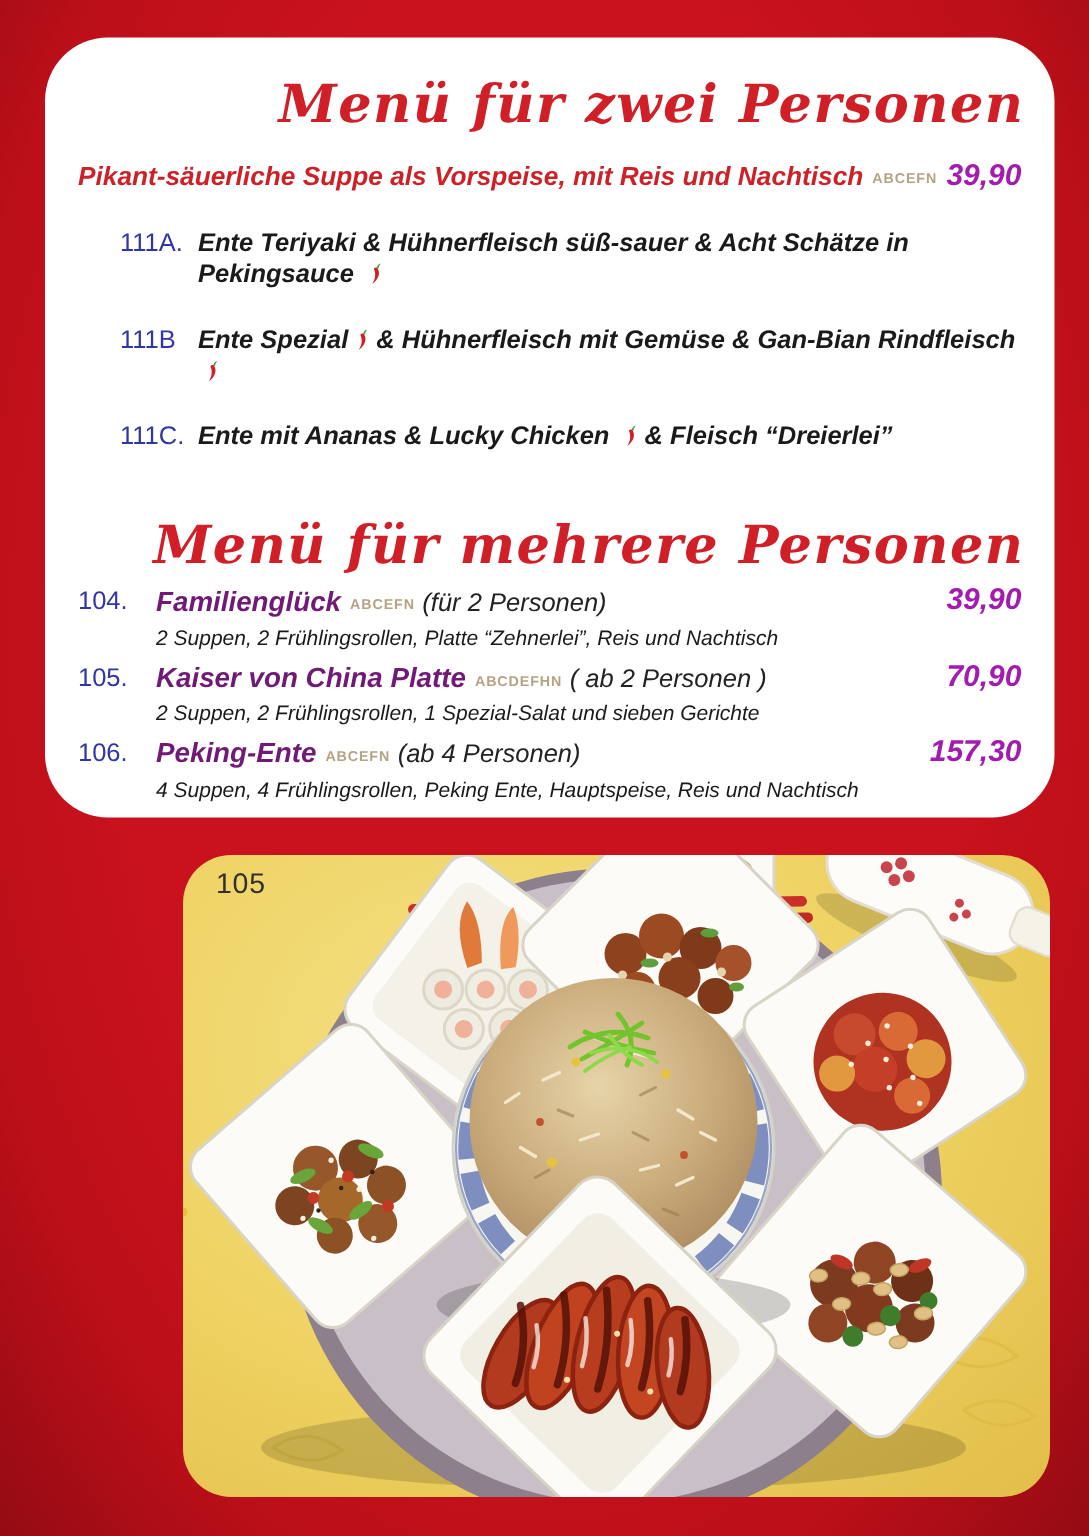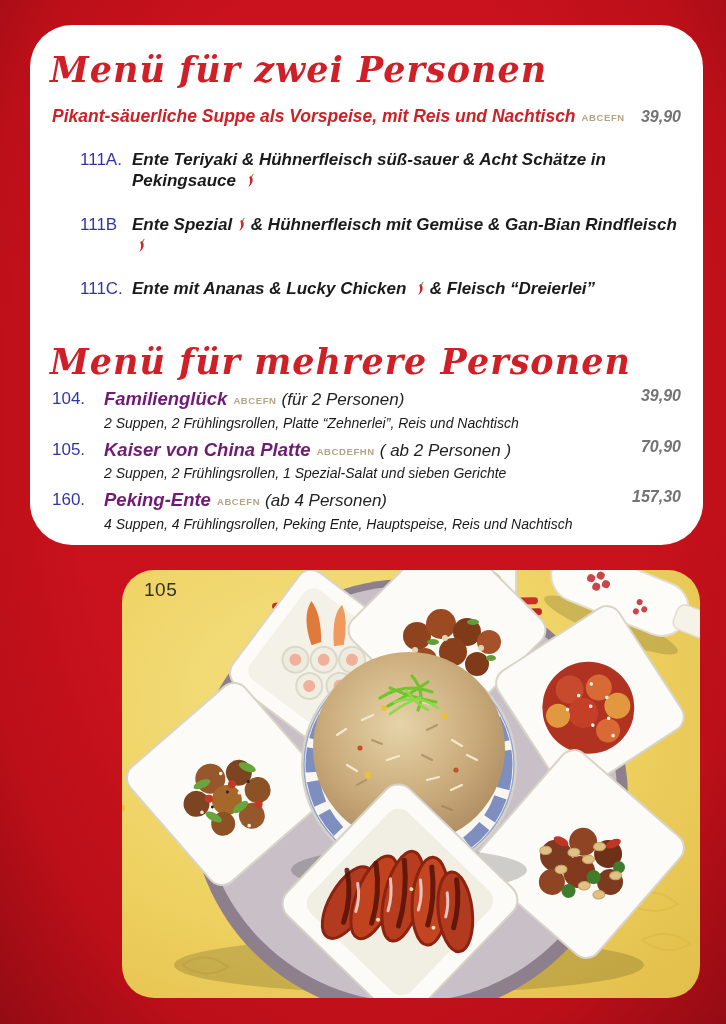--- a/index.html
+++ b/index.html
@@ -8,37 +8,37 @@
     position:relative;width:726px;height:1024px;
     background:radial-gradient(ellipse at 50% 42%, #c9121d 55%, #bb0f19 78%, #940b13 100%);
   }
   
   .panel{
     position:absolute;left:30px;top:25px;width:673px;height:520px;
     background:#ffffff;border-radius:42px;
     padding:24px 20px 0 20px;box-sizing:border-box;
   }
   .script-title{
-    margin:0;text-align:left;
+    margin:0;text-align:right;
     font-family:"DejaVu Serif",serif;font-style:italic;font-weight:bold;
     font-size:35px;line-height:1.2;color:#d01f27;letter-spacing:1px;
   }
   .title2{margin-top:42px;}
   .intro{
     display:flex;align-items:baseline;margin-top:15px;padding:0 2px;
   }
   .intro-text{
     color:#cc2127;font-weight:bold;font-style:italic;font-size:17.5px;
   }
   .alg{
     color:#b5a384;font-weight:bold;font-size:9.5px;
     letter-spacing:.6px;margin-left:6px;position:relative;top:-1px;text-align:right;
   }
   .price{
-    margin-left:auto;color:#737373;font-weight:bold;font-style:italic;font-size:16px;
+    margin-left:auto;color:#a21caf;font-weight:bold;font-style:italic;font-size:20px;
     white-space:nowrap;
   }
   .item1{
     display:grid;grid-template-columns:52px 1fr;align-items:baseline;
     margin-top:22px;padding:0 2px;margin-left:28px;
   }
   .num{color:#3036a6;font-size:17px;}
   .item-text{
     color:#1a1a1a;font-weight:bold;font-style:italic;font-size:17px;line-height:1.25;
   }
@@ -119,21 +119,21 @@
         </div>
         <div class="item2">
           <span class="num">105.</span>
           <div>
             <div class="m-line"><span class="m-name">Kaiser von China Platte</span><span class="alg">ABCDEFHN</span><span class="m-note">( ab 2 Personen )</span></div>
             <div class="m-desc">2 Suppen, 2 Frühlingsrollen, 1 Spezial-Salat und sieben Gerichte</div>
           </div>
           <span class="price">70,90</span>
         </div>
         <div class="item2">
-          <span class="num">160.</span>
+          <span class="num">106.</span>
           <div>
             <div class="m-line"><span class="m-name">Peking-Ente</span><span class="alg">ABCEFN</span><span class="m-note">(ab 4 Personen)</span></div>
             <div class="m-desc">4 Suppen, 4 Frühlingsrollen, Peking Ente, Hauptspeise, Reis und Nachtisch</div>
           </div>
           <span class="price">157,30</span>
         </div>
       </div>
 
   </div>
 

